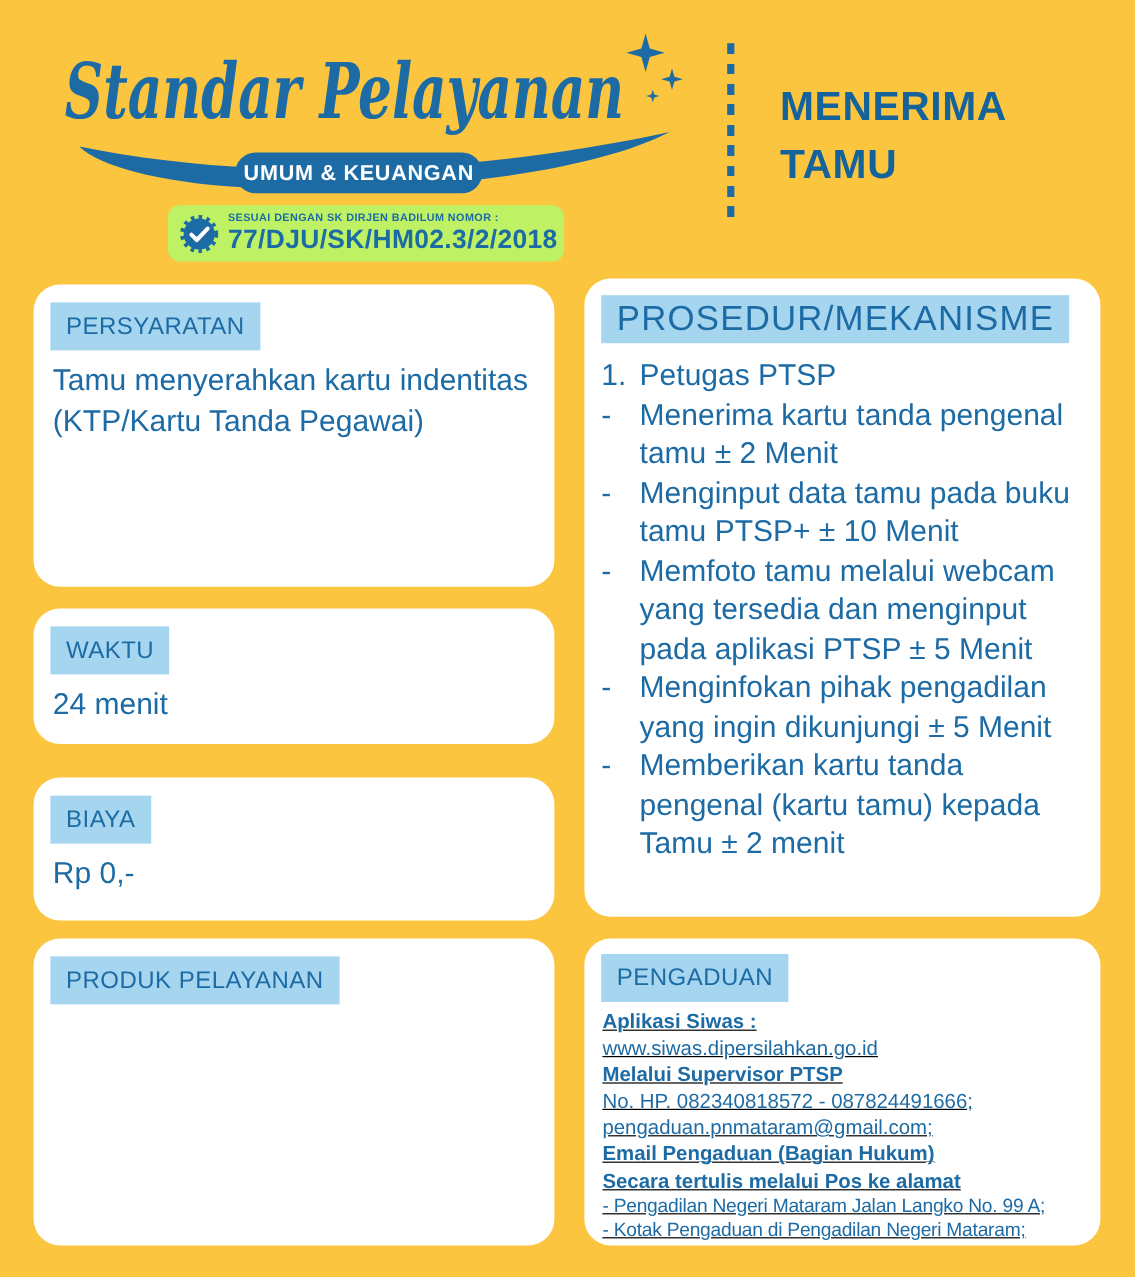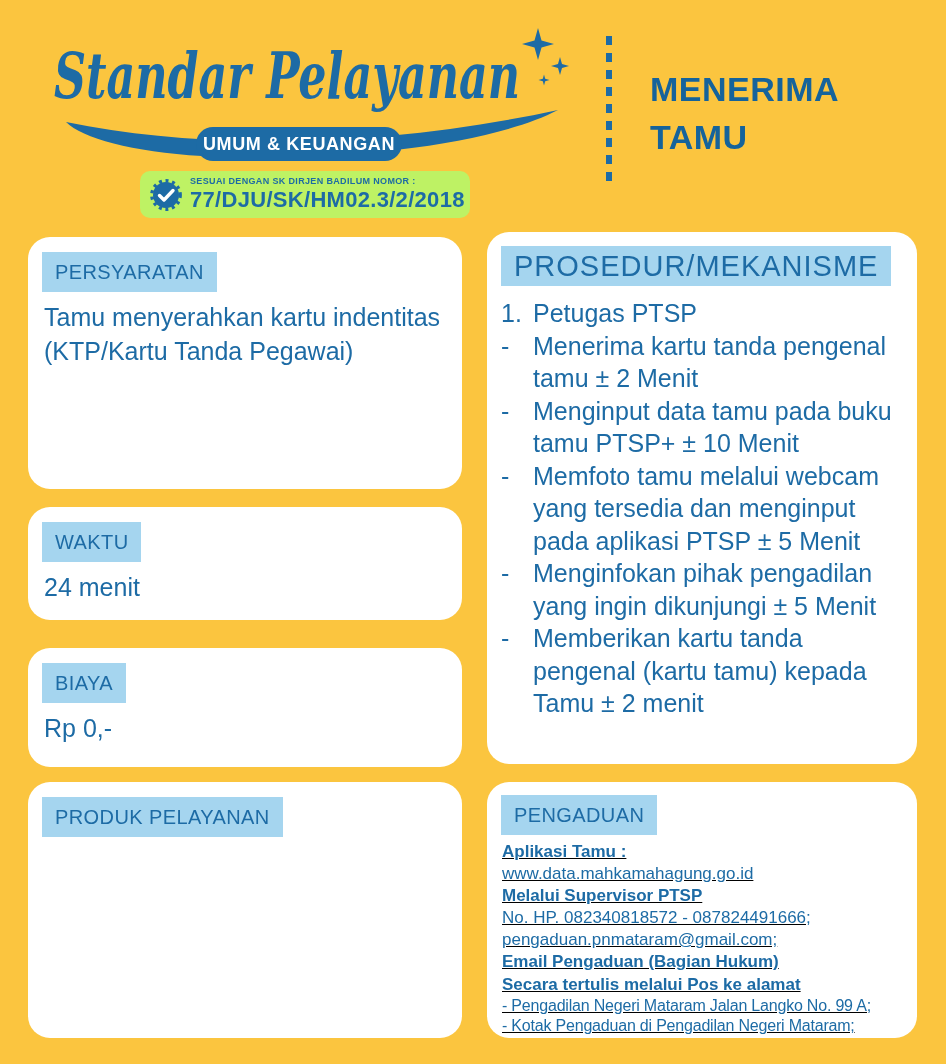--- a/index.html
+++ b/index.html
@@ -148,22 +148,22 @@
       <div class="plist-item">
         <span class="marker">-</span>
         <span class="txt">Memberikan kartu tanda pengenal (kartu tamu) kepada Tamu ± 2 menit</span>
       </div>
     </div>
   </div>
 
   <div class="card" id="card-pengaduan">
     <div class="sec-title">PENGADUAN</div>
     <div class="klist">
-      <div class="line b">Aplikasi Tamu :</div>
-      <div class="line">www.data.mahkamahagung.go.id</div>
+      <div class="line b">Aplikasi Siwas :</div>
+      <div class="line">www.siwas.dipersilahkan.go.id</div>
       <div class="line b">Melalui Supervisor PTSP</div>
       <div class="line">No. HP. 082340818572 - 087824491666;</div>
       <div class="line">pengaduan.pnmataram@gmail.com;</div>
       <div class="line b">Email Pengaduan (Bagian Hukum)</div>
       <div class="line b">Secara tertulis melalui Pos ke alamat</div>
       <div class="line tight">- Pengadilan Negeri Mataram Jalan Langko No. 99 A;</div>
       <div class="line tight">- Kotak Pengaduan di Pengadilan Negeri Mataram;</div>
     </div>
   </div>
 

